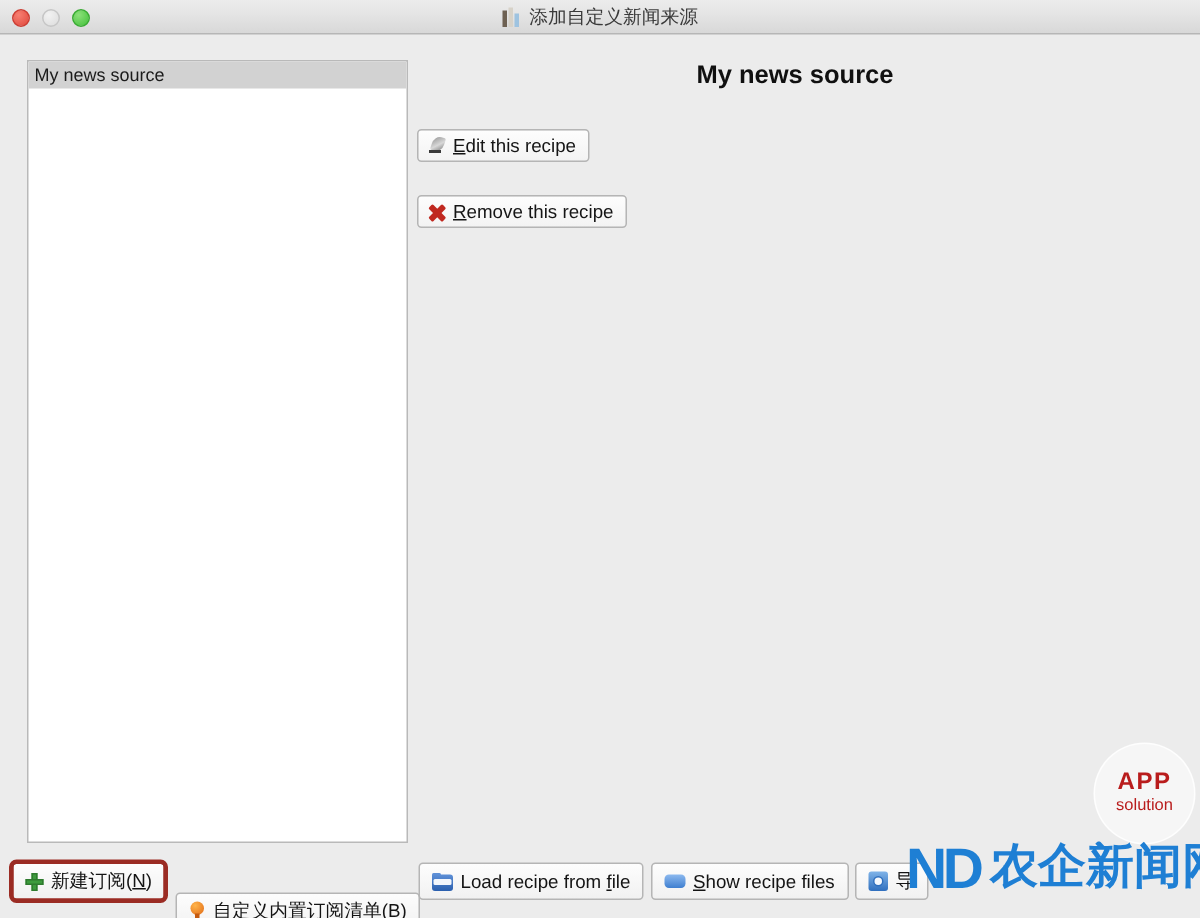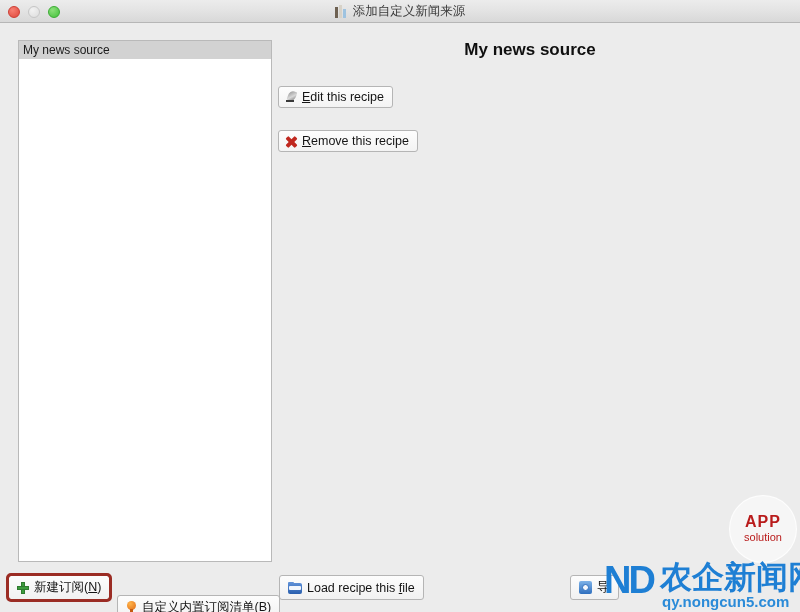--- a/index.html
+++ b/index.html
@@ -359,33 +359,38 @@
       </span>
       <span><span>自定义内置订阅清单(</span><span class="u">B</span><span>)</span></span>
     </div>
 
     <div class="tb-btn" id="tb-load">
       <span class="ico ico-folder">
         <span class="f-tab"></span>
           <span class="f-back"></span>
           <span class="f-front"></span>
       </span>
-      <span><span>Load recipe this </span><span class="u">f</span><span>ile</span></span>
-    </div>
-
+      <span><span>Load recipe from </span><span class="u">f</span><span>ile</span></span>
+    </div>
+
+    <div class="tb-btn" id="tb-show">
+      <span class="ico ico-blueblock">
+          <span class="bb"></span>
+        </span>
+      <span><span></span><span class="u">S</span><span>how recipe files</span></span>
+    </div>
 
     <div class="tb-btn" id="tb-export">
       <span class="ico ico-disc">
         <span class="d-outer"></span>
           <span class="d-inner"></span>
       </span>
       <span>导</span>
     </div>
 
   </div>
 
   <div id="wm-brand">
     <span class="wm-mark">ND</span>
     <span class="wm-cn">农企新闻网</span>
-    <span class="wm-url">qy.nongcun5.com</span>
   </div>
 
 </div>
 
 </body></html>

